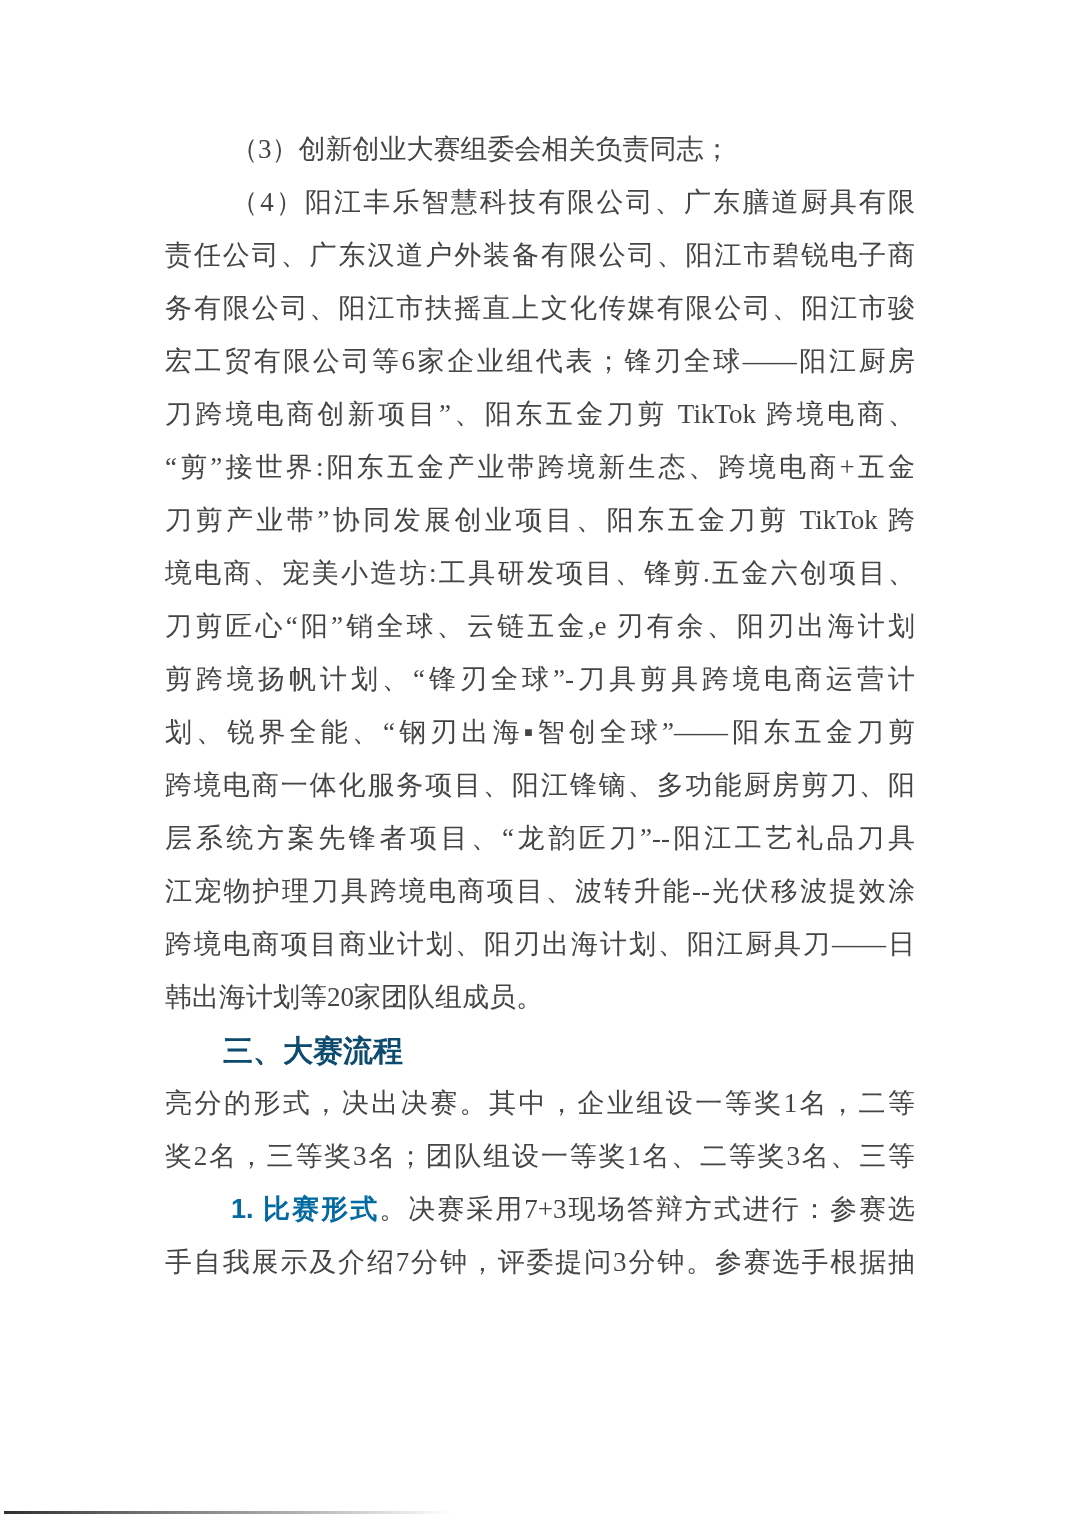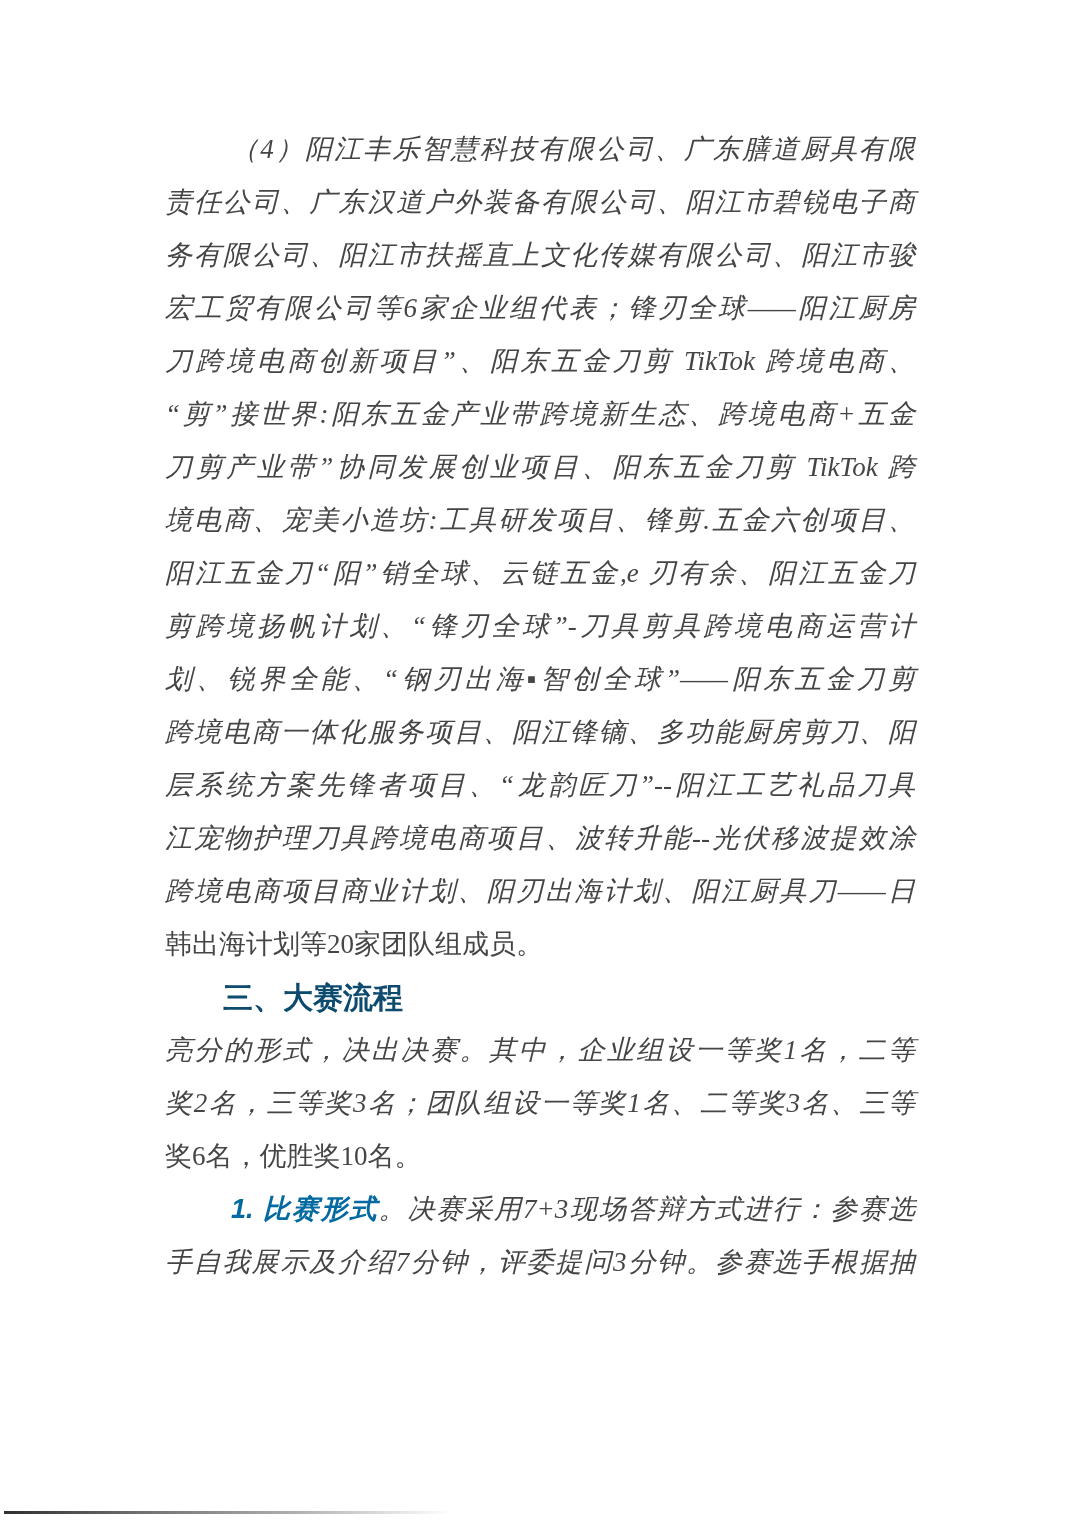--- a/index.html
+++ b/index.html
@@ -21,21 +21,20 @@
   .line{
     height:53px;
     line-height:53px;
     font-size:27px;
     white-space:normal;
     text-rendering:optimizeLegibility;
   }
   .j{
     text-align:justify;
     text-align-last:justify;
-    font-style:italic;
   }
   .ind{ text-indent:66px; }
   .h{
     font-family:"Liberation Sans", sans-serif;
     font-weight:700;
     font-size:30px;
     color:#0c4a6e;
     text-indent:58px;
   }
   .bterm{
@@ -51,42 +50,42 @@
     height:3px;
     background:linear-gradient(to right,#2f2f2f,#6f6f6f 30%,#b0b0b0 65%,rgba(190,190,190,0));
   }
 </style>
 </head>
 <body>
 
 <div class="page">
   <div class="doc">
 
+    <div class="line ind"><span>（3）创新创业大赛组委会相关负责同志；</span></div>
     <div class="line ind j"><span>（4）阳江丰乐智慧科技有限公司、广东膳道厨具有限</span></div>
     <div class="line j"><span>责任公司、广东汉道户外装备有限公司、阳江市碧锐电子商</span></div>
     <div class="line j"><span>务有限公司、阳江市扶摇直上文化传媒有限公司、阳江市骏</span></div>
     <div class="line j"><span>宏工贸有限公司等6家企业组代表；锋刃全球——阳江厨房</span></div>
     <div class="line j"><span>刀跨境电商创新项目”、阳东五金刀剪 TikTok 跨境电商、</span></div>
     <div class="line j"><span>“剪”接世界:阳东五金产业带跨境新生态、跨境电商+五金</span></div>
     <div class="line j"><span>刀剪产业带”协同发展创业项目、阳东五金刀剪 TikTok 跨</span></div>
     <div class="line j"><span>境电商、宠美小造坊:工具研发项目、锋剪.五金六创项目、</span></div>
-    <div class="line j"><span>阳江五金刀“阳”销全球、云链五金,e 刃有余、阳江五金刀</span></div>
+    <div class="line j"><span>刀剪匠心“阳”销全球、云链五金,e 刃有余、阳刃出海计划</span></div>
     <div class="line j"><span>剪跨境扬帆计划、“锋刃全球”-刀具剪具跨境电商运营计</span></div>
     <div class="line j"><span>划、锐界全能、“钢刃出海▪智创全球”——阳东五金刀剪</span></div>
     <div class="line j"><span>跨境电商一体化服务项目、阳江锋镝、多功能厨房剪刀、阳</span></div>
     <div class="line j"><span>层系统方案先锋者项目、“龙韵匠刀”--阳江工艺礼品刀具</span></div>
     <div class="line j"><span>江宠物护理刀具跨境电商项目、波转升能--光伏移波提效涂</span></div>
     <div class="line j"><span>跨境电商项目商业计划、阳刃出海计划、阳江厨具刀——日</span></div>
     <div class="line"><span>韩出海计划等20家团队组成员。</span></div>
 
     <div class="line h"><span>三、大赛流程</span></div>
 
     <div class="line j"><span>亮分的形式，决出决赛。其中，企业组设一等奖1名，二等</span></div>
     <div class="line j"><span>奖2名，三等奖3名；团队组设一等奖1名、二等奖3名、三等</span></div>
-    <div class="line"><span>奖6名，优胜奖10名。</span></div>
 
     <div class="line ind j"><span class="bterm">1. 比赛形式</span><span>。决赛采用7+3现场答辩方式进行：参赛选</span></div>
     <div class="line j"><span>手自我展示及介绍7分钟，评委提问3分钟。参赛选手根据抽</span></div>
 
   </div>
 
   <div class="scanline"></div>
 </div>
 
 </body></html>

